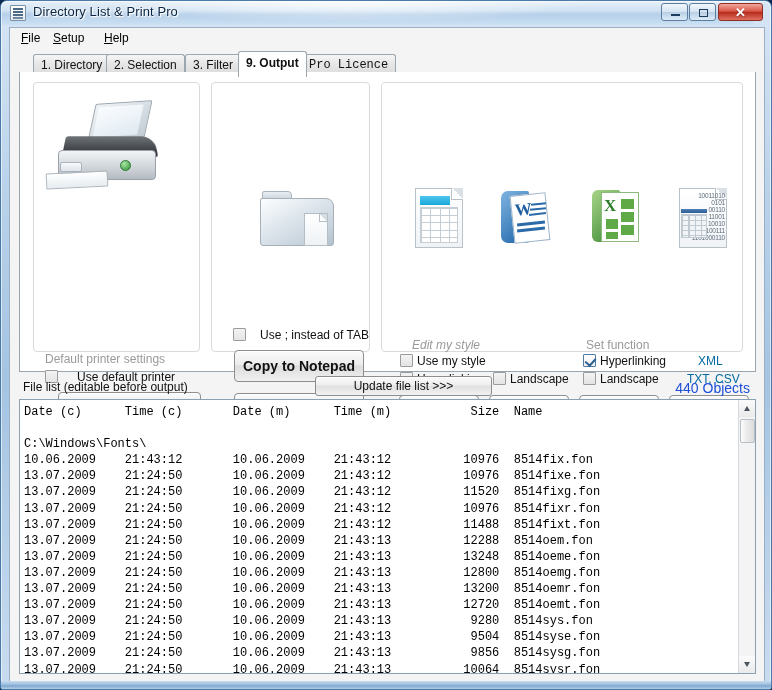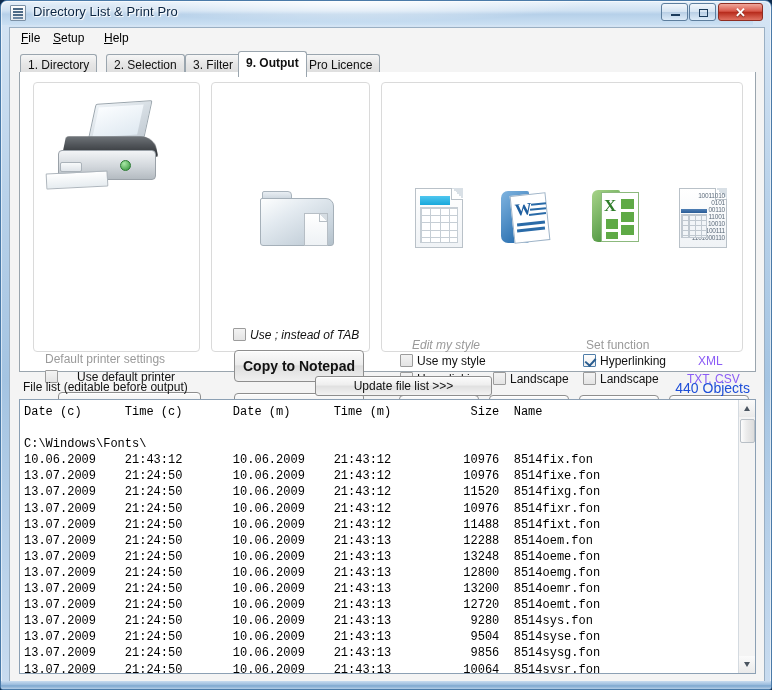--- a/index.html
+++ b/index.html
@@ -94,25 +94,25 @@
     position:absolute; top:3px; height:21px;
     background:linear-gradient(180deg,#f6f6f6 0%,#e6e6e6 45%,#dcdcdc 100%);
     border:1px solid #9aa5ae; border-bottom:none; border-radius:3px 3px 0 0;
     font-size:12px; color:#111; padding:3px 7px 0 7px; text-align:center;
     white-space:nowrap;
   }
   .tab.active{
     top:0; height:26px; background:#ffffff; border-color:#9aa5ae;
     font-weight:bold; padding-top:4px; z-index:4;
   }
-  #tab-directory{ left:10px; }
+  #tab-directory{ left:23px; }
   #tab-selection{ left:96px; }
   #tab-filter{ left:175px; }
   #tab-output{ left:228px; }
-  #tab-licence{ left:291px; }
+  #tab-licence{ left:291px;font-family:Liberation Mono, monospace; }
 
   
   #pane{
     position:absolute; left:9px; top:26px; width:737px; height:300px;
     background:#ffffff; border:1px solid #9aa5ae; border-top:none;
   }
   .group{
     position:absolute; top:10px; height:270px;
     background:#fff; border:1px solid #dadada; border-radius:4px;
   }
@@ -303,21 +303,21 @@
   }
   #ico-file .minigrid{
     position:absolute; left:8px; top:28px; width:26px; height:24px;
     background:
       repeating-linear-gradient(90deg,#c0c8d0 0 1px, transparent 1px 6.5px),
       repeating-linear-gradient(180deg,#c0c8d0 0 1px, transparent 1px 5px),
       #f2f5f8;
     border:1px solid #c0c8d0;
   }
 
-  .side-label{ position:absolute; font-size:12px; color:#8b5cf6; }
+  .side-label{ position:absolute; font-size:12px; color:#0369a1; }
   #lbl-xml{ left:678px; top:282px; }
   #lbl-txtcsv{ left:667px; top:300px; }
 
   
   #listbar{ position:absolute; left:9px; top:330px; width:737px; height:22px; }
   #lbl-filelist{ position:absolute; left:4px; top:4px; font-size:12px; color:#111; }
   #btn-update{
     position:absolute; left:296px; top:0px; width:177px; height:20px;
     background:linear-gradient(180deg,#fbfbfb 0%,#eeeeee 45%,#e0e0e0 50%,#f2f2f2 100%);
     border:1px solid #8e8e8e; border-radius:3px;
@@ -428,21 +428,21 @@
       <div class="cb-text" style="left:57px; top:298px;">Use default printer</div>
       <div class="btn" id="btn-print">Print</div>
 
       <div id="folder">
         <div id="fd-tab"></div>
         <div id="fd-back"></div>
         <div id="fd-sheet"></div>
       </div>
 
       <div class="cb" style="left:213px; top:256px;"></div>
-      <div class="cb-text" style="left:230px; top:256px;font-style:italic;">Use  ;  instead of TAB</div>
+      <div class="cb-text" style="left:240px; top:256px;">Use  ;  instead of TAB</div>
       <div class="btn" id="btn-notepad">Copy to Notepad</div>
       <div class="btn" id="btn-clipboard">Copy to Clipboard</div>
 
       <div class="exp-icon" id="ico-html">
         <div class="doc-page">
             <div class="doc-fold"></div>
           </div>
         <div class="bar"></div>
           <div class="grid"></div>
       </div>

